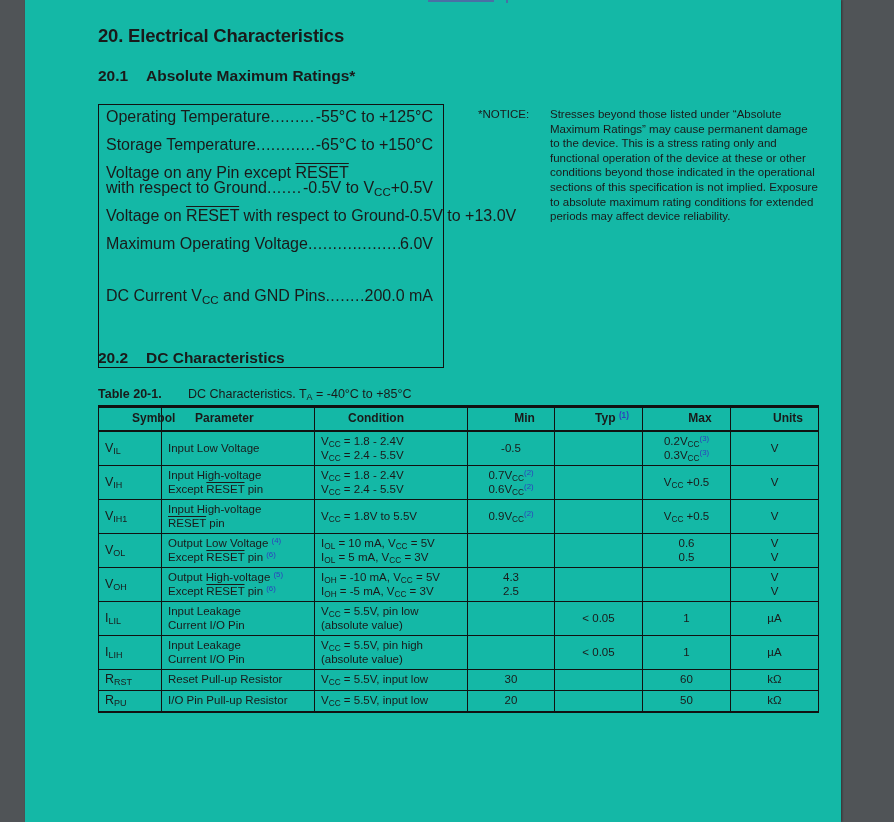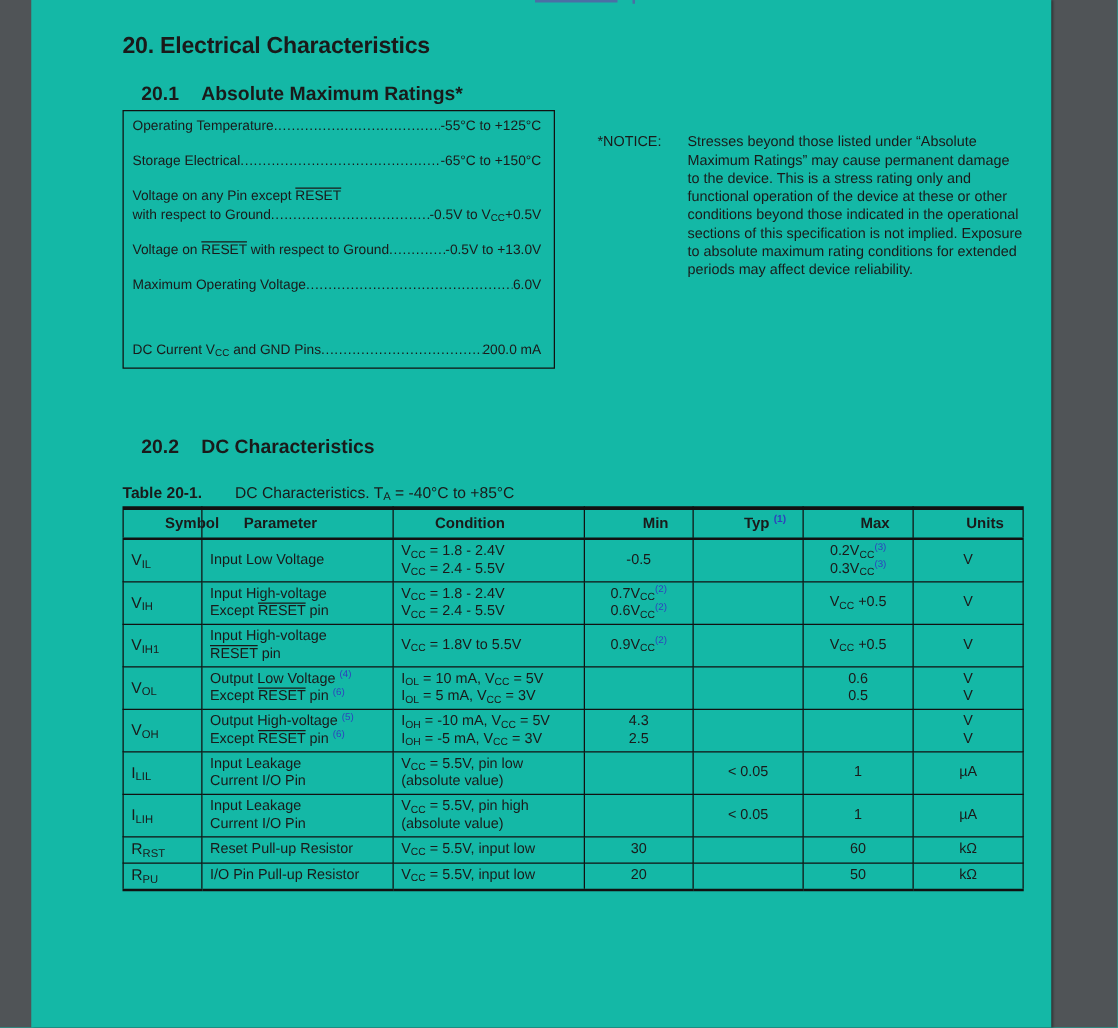--- a/index.html
+++ b/index.html
@@ -20,27 +20,27 @@
     background: #4a6fa5;
   }
   .toplink-tick {
     position: absolute; left: 481px; top: 0; width: 2px; height: 3px; background: #4a6fa5;
   }
   .h1 {
     position: absolute; left: 73px; top: 25px;
     font-size: 18.5px; font-weight: bold; letter-spacing: -0.2px;
   }
   .h2 {
-    position: absolute; left: 73px; font-size: 15.5px; font-weight: bold; margin-left: 15px;
+    position: absolute; left: 73px; font-size: 15.5px; font-weight: bold;
   }
   .h2 .num { display: inline-block; width: 48px; }
   .abs-box {
-    position: absolute; left: 73px; top: 88px; width: 346px; height: 207px;
+    position: absolute; left: 73px; top: 104px; width: 346px; height: 264px;
     border: 1.5px solid #111; box-sizing: border-box;
-    font-size: 11px;
+    font-size: 16px;
   }
   .abs-row {
     position: absolute; left: 7px; right: 10px;
     display: flex; white-space: nowrap; line-height: 14px;
   }
   .abs-row .lbl { flex: 0 0 auto; }
   .abs-row .dots { flex: 1 1 auto; overflow: hidden; }
   .abs-row .dots::before {
     content: "..............................................................................................................";
     letter-spacing: 0.5px;
@@ -92,21 +92,21 @@
     <span class="num">20.1</span><span>Absolute Maximum Ratings*</span>
   </div>
 
   <div class="abs-box">
     <div class="abs-row" style="top:5px">
       <span class="lbl">Operating Temperature</span>
         <span class="dots"></span>
         <span class="val">-55°C to +125°C</span>
     </div>
     <div class="abs-row" style="top:33px">
-      <span class="lbl">Storage Electrical </span>
+      <span class="lbl">Storage Temperature </span>
         <span class="dots"></span>
         <span class="val"> -65°C to +150°C</span>
     </div>
     <div class="abs-row" style="top:61px">
       <span class="lbl"><span>Voltage on any Pin except </span><span class="ovl">RESET</span></span>
     </div>
     <div class="abs-row" style="top:76px">
       <span class="lbl">with respect to Ground </span>
         <span class="dots"></span>
         <span class="val"><span>-0.5V to V</span><sub>CC</sub><span>+0.5V</span></span>

